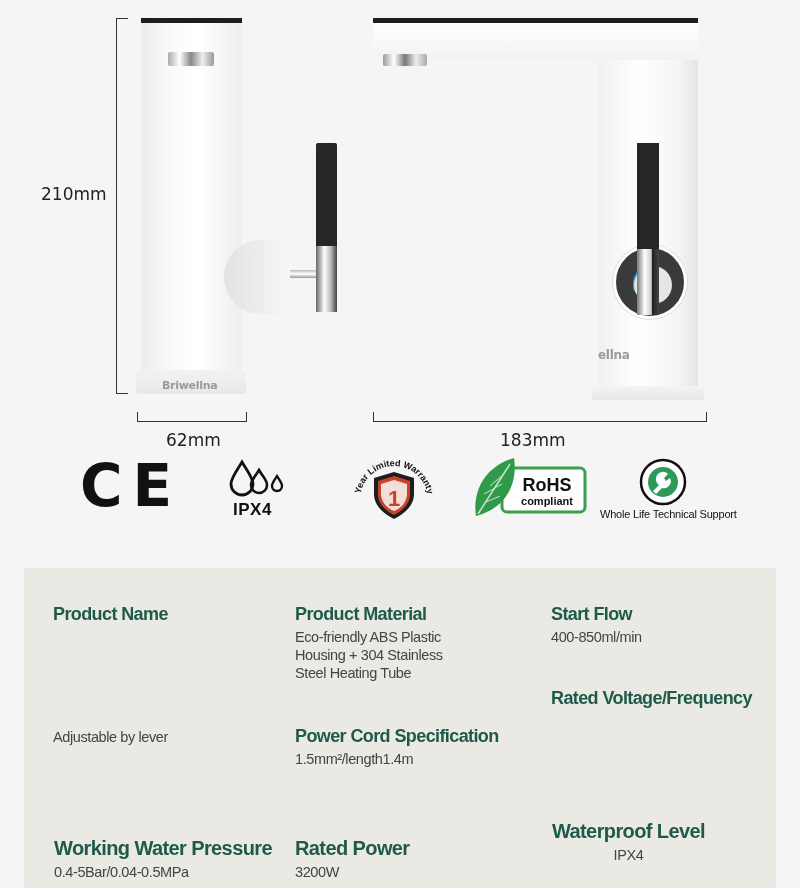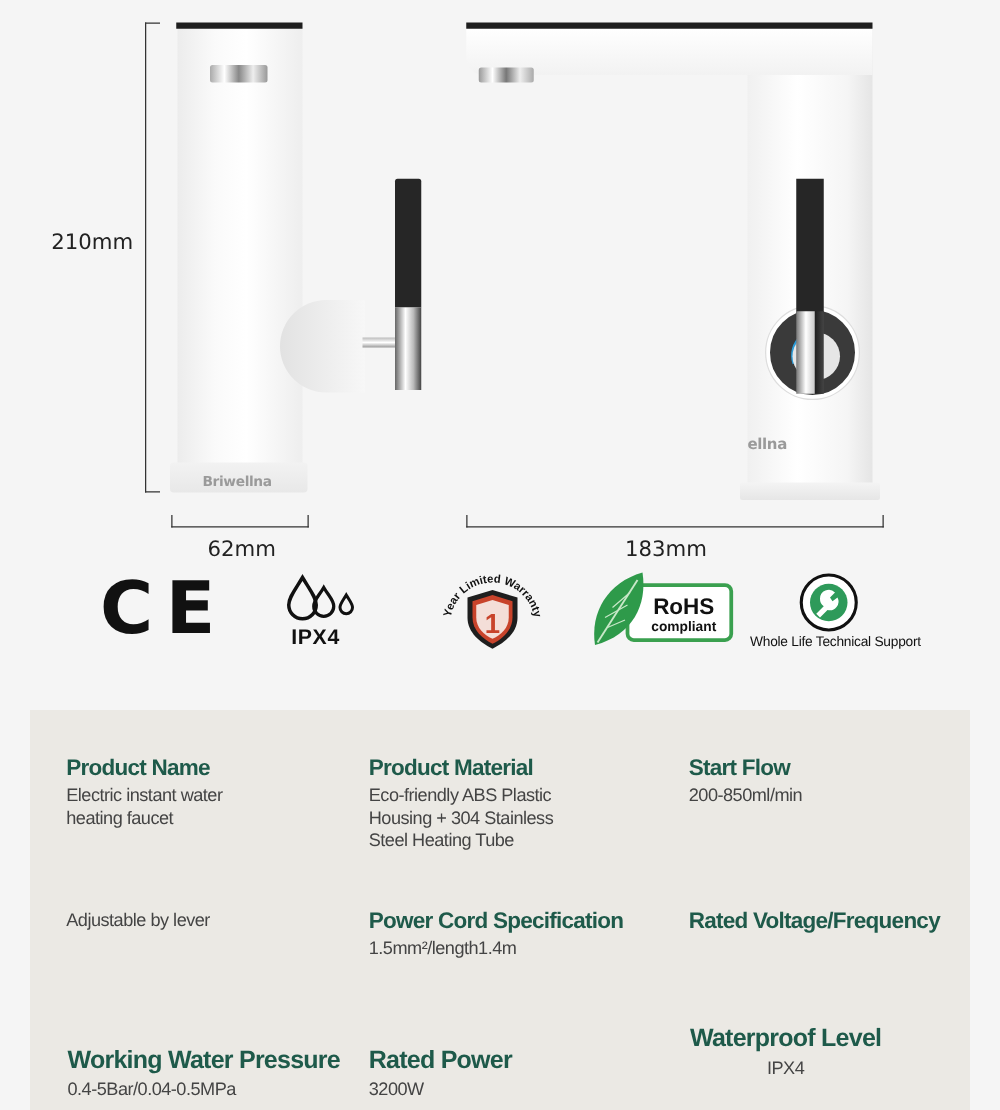--- a/index.html
+++ b/index.html
@@ -123,42 +123,40 @@
     <circle cx="25" cy="25" r="15" fill="#2e9a5a"></circle>
     <path d="M18 22 a 7 7 0 0 1 12 -5 l -4 4 l 2 3 l 4 -3 a 7 7 0 0 1 -8 10 l -6 6 l -3 -3 l 6 -6 a 7 7 0 0 1 -3 -6 Z" fill="#fff"></path>
   </svg>
   <div class="abs wl-text">Whole Life Technical Support</div>
 </div>
 
 <div class="abs spec-panel"></div>
 
 <div class="spec" style="left:53px; top:604px;">
   <div class="spec-title">Product Name</div>
-  <div class="spec-value">Electric instant water
-heating faucet</div>
 </div>
 <div class="spec" style="left:295px; top:604px;">
   <div class="spec-title">Product Material</div>
   <div class="spec-value">Eco-friendly ABS Plastic
 Housing + 304 Stainless
 Steel Heating Tube</div>
 </div>
 <div class="spec" style="left:551px; top:604px;">
   <div class="spec-title">Start Flow</div>
-  <div class="spec-value">200-850ml/min</div>
+  <div class="spec-value">400-850ml/min</div>
 </div>
 
 <div class="spec" style="left:53px; top:725px;">
   <div class="spec-value">Adjustable by lever</div>
 </div>
 <div class="spec" style="left:295px; top:726px;">
   <div class="spec-title">Power Cord Specification</div>
   <div class="spec-value">1.5mm²/length1.4m</div>
 </div>
-<div class="spec" style="left:551px; top:726px;text-align:center;">
+<div class="spec" style="left:551px; top:688px;text-align:center;">
   <div class="spec-title">Rated Voltage/Frequency</div>
 </div>
 
 <div class="spec" style="left:54px; top:837px;">
   <div class="spec-title small">Working Water Pressure</div>
   <div class="spec-value">0.4-5Bar/0.04-0.5MPa</div>
 </div>
 <div class="spec" style="left:295px; top:837px;">
   <div class="spec-title small">Rated Power</div>
   <div class="spec-value">3200W</div>

